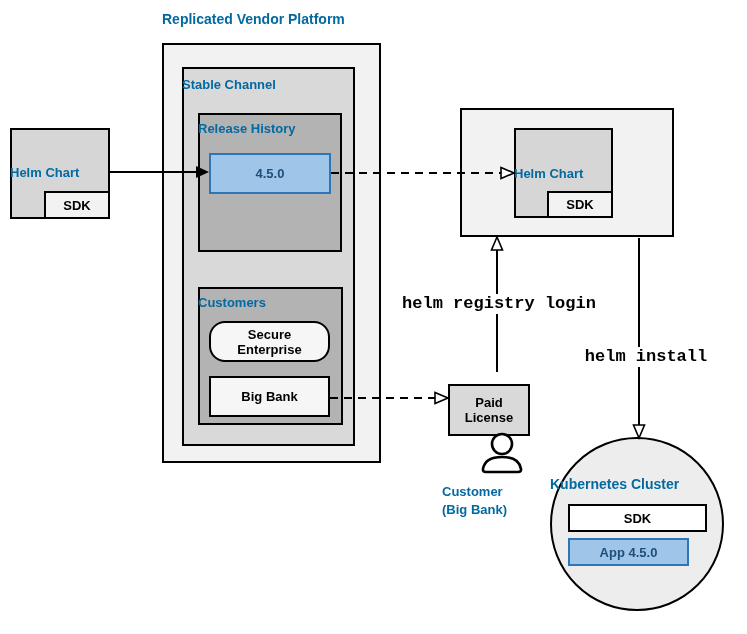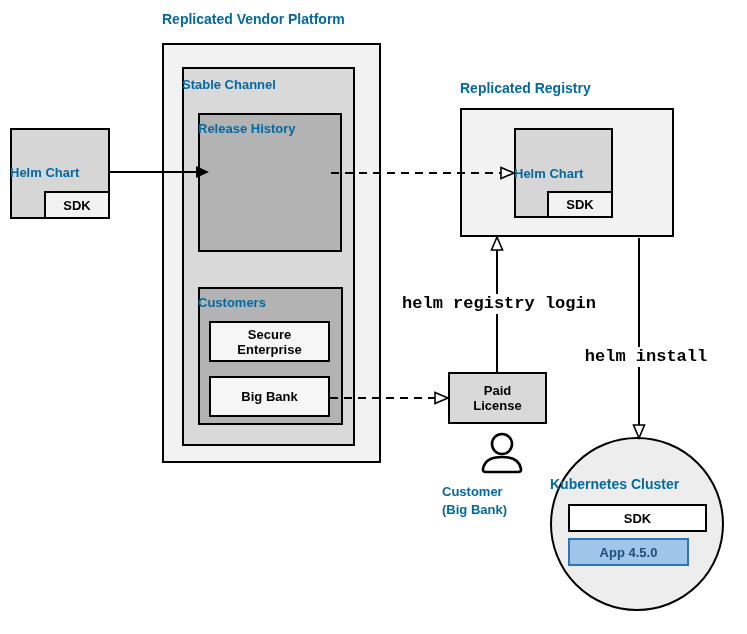--- a/index.html
+++ b/index.html
@@ -36,34 +36,34 @@
 
   <div class="lbl title z1" style="left:162px;top:12px;width:219px;">Replicated Vendor Platform</div>
   <div class="box fill-xlight z1" style="left:162px;top:43px;width:219px;height:420px;"></div>
 
   <div class="box fill-light z1" style="left:182px;top:67px;width:173px;height:379px;"></div>
   <div class="lbl z1" style="left:182px;top:77px;width:173px;">Stable Channel</div>
 
   <div class="box fill-dark z1" style="left:198px;top:113px;width:144px;height:139px;"></div>
   <div class="lbl z1" style="left:198px;top:121px;width:144px;">Release History</div>
 
+  <div class="box blue ctr z1" style="left:209px;top:153px;width:122px;height:41px;">4.5.0</div>
 
   <div class="box fill-dark z1" style="left:198px;top:287px;width:145px;height:138px;"></div>
   <div class="lbl z1" style="left:198px;top:295px;width:145px;">Customers</div>
 
-  <div class="box fill-near-white ctr z1" style="left:209px;top:321px;width:121px;height:41px;padding:0 16px;">Secure Enterprise</div>
+  <div class="box fill-near-white ctr z1" style="left:209px;top:321px;width:121px;height:41px;padding:0 16px;border-radius:16px;">Secure Enterprise</div>
   <div class="box fill-near-white ctr z1" style="left:209px;top:376px;width:121px;height:41px;">Big Bank</div>
 
-  <div class="lbl title z1" style="left:460px;top:81px;width:214px;">Replicated Registry</div>
   <div class="box fill-xlight z1" style="left:460px;top:108px;width:214px;height:129px;"></div>
   <div class="box fill-mid z1" style="left:514px;top:128px;width:99px;height:90px;"></div>
   <div class="lbl z1" style="left:514px;top:166px;width:99px;">Helm Chart</div>
   <div class="box fill-xlight ctr z1" style="left:547px;top:191px;width:66px;height:27px;">SDK</div>
 
-  <div class="box fill-light ctr z1" style="left:448px;top:372px;width:99px;height:52px;padding:4px 14px;">Paid License</div>
+  <div class="box fill-light ctr z1" style="left:448px;top:384px;width:82px;height:52px;padding:4px 14px;">Paid License</div>
 
   <div class="lbl z1" style="left:442px;top:484px;width:120px;">Customer</div>
   <div class="lbl z1" style="left:442px;top:502px;width:120px;">(Big Bank)</div>
 
   <div class="box circle fill-xlight z1" style="left:550px;top:437px;width:174px;height:174px;background:#ededed;"></div>
   <div class="lbl title z1" style="left:550px;top:477px;width:174px;">Kubernetes Cluster</div>
   <div class="box fill-white ctr z1" style="left:568px;top:504px;width:139px;height:28px;">SDK</div>
   <div class="box blue ctr z1" style="left:568px;top:538px;width:121px;height:28px;">App 4.5.0</div>
 
   <div class="mono" style="left:576px;top:347px;width:140px;">helm install</div>

